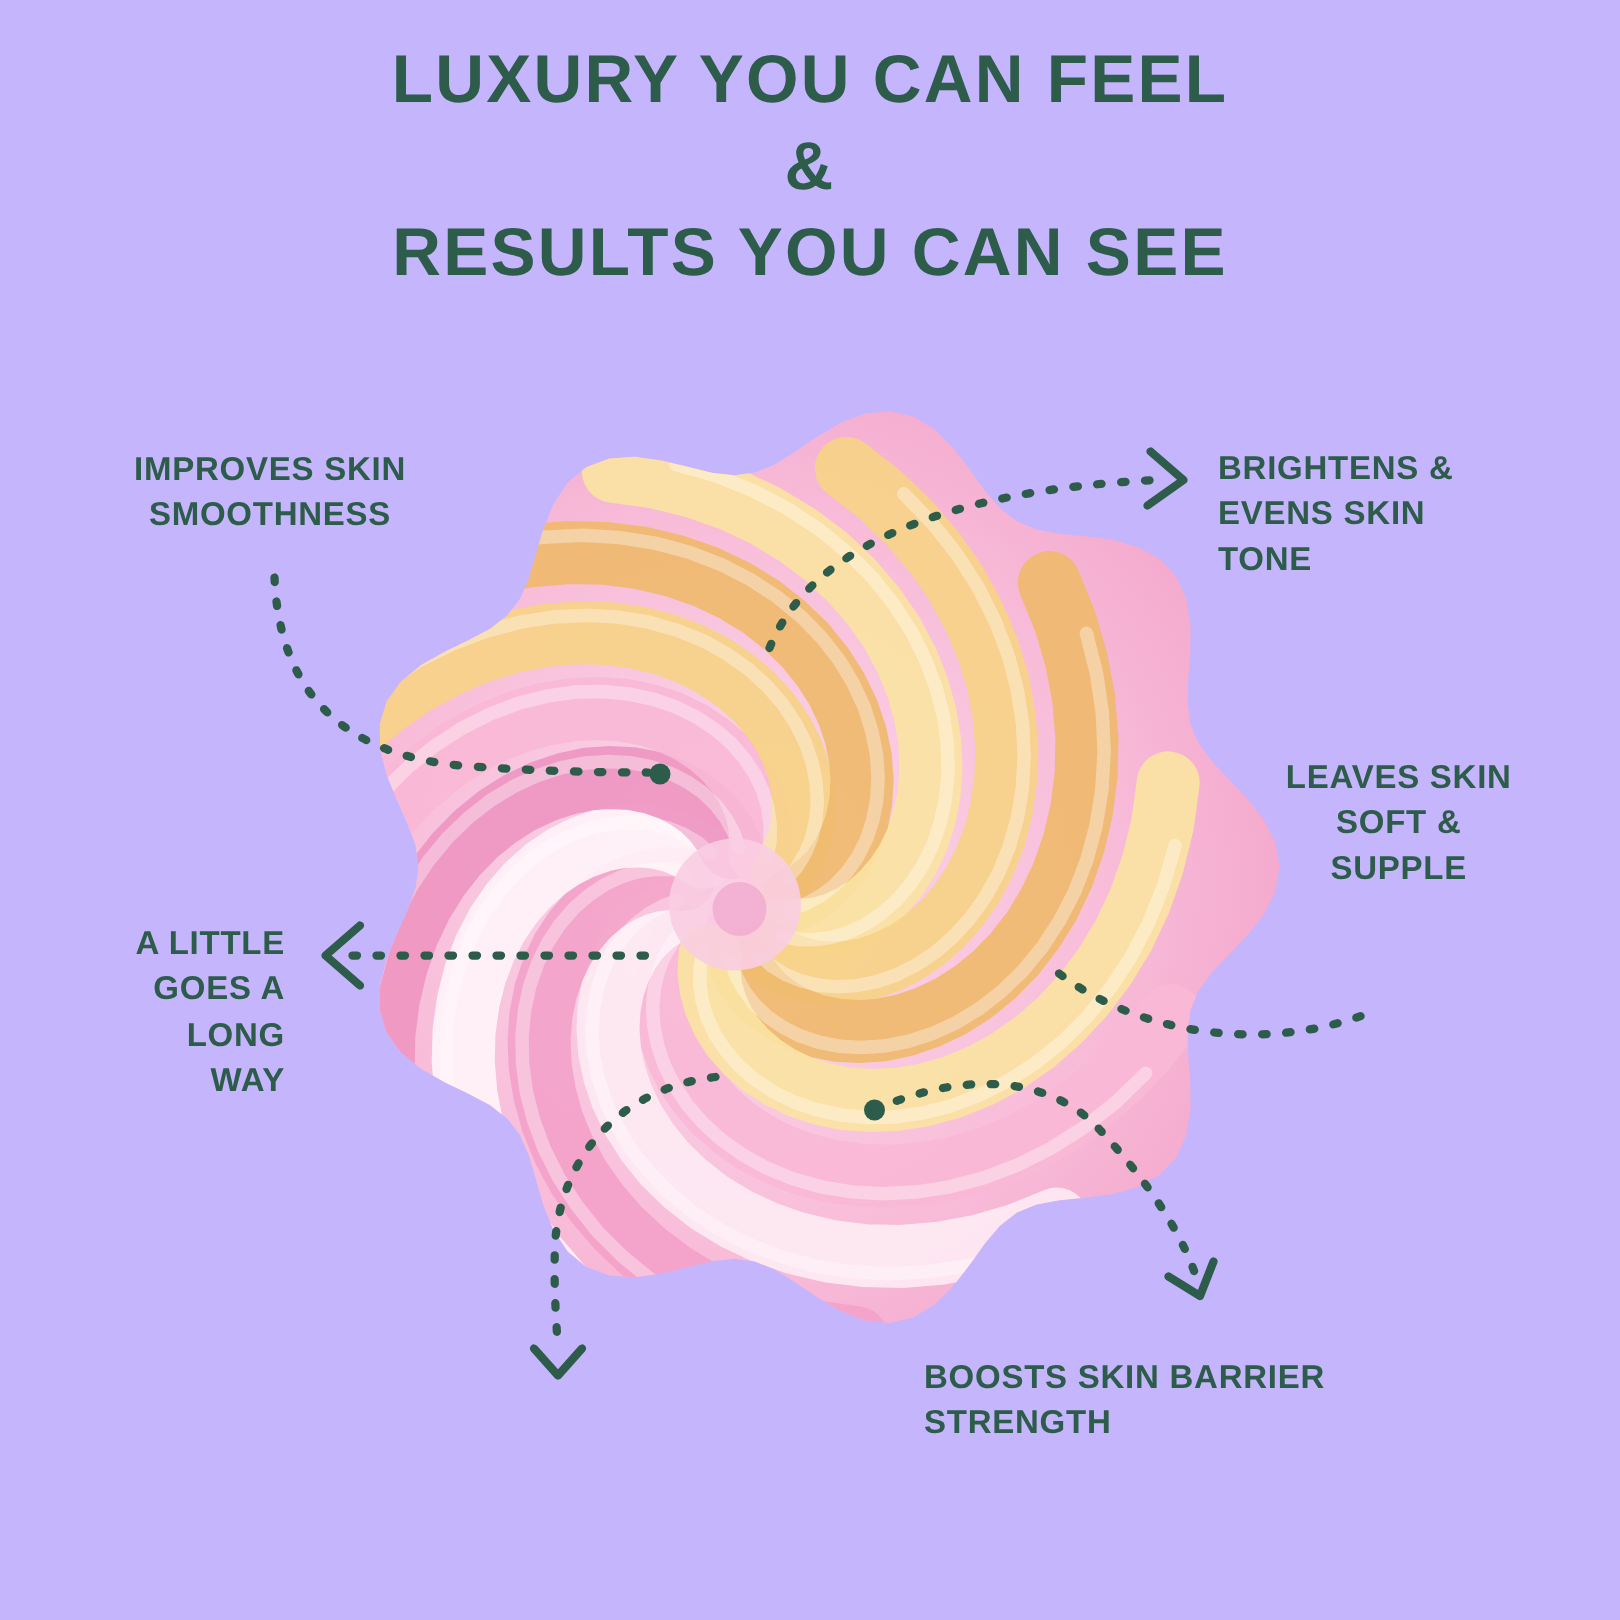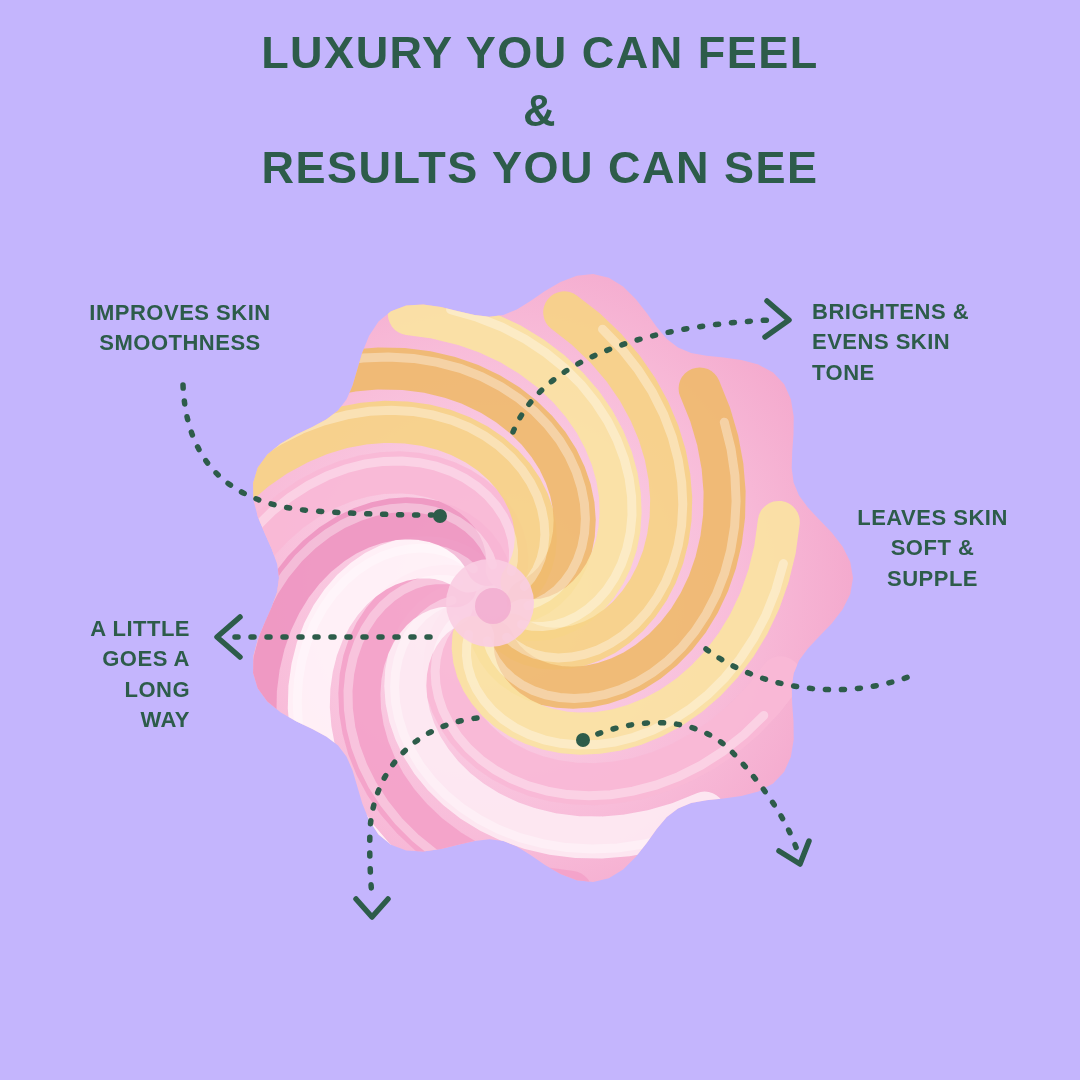--- a/index.html
+++ b/index.html
@@ -107,14 +107,16 @@
   <div class="callout c-leaves">LEAVES SKIN
 SOFT &amp;
 SUPPLE</div>
   <div class="callout c-brightens">BRIGHTENS &amp;
 EVENS SKIN
 TONE</div>
   <div class="callout c-little">A LITTLE
 GOES A
 LONG
 WAY</div>
+  <div class="callout c-boosts">BOOSTS SKIN BARRIER
+STRENGTH</div>
 
 </div>
 
 </body></html>

